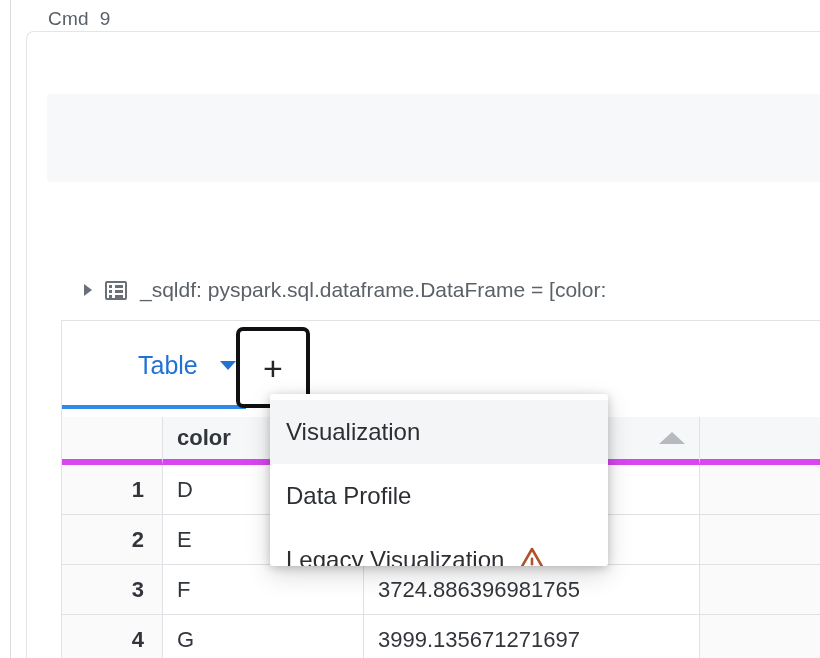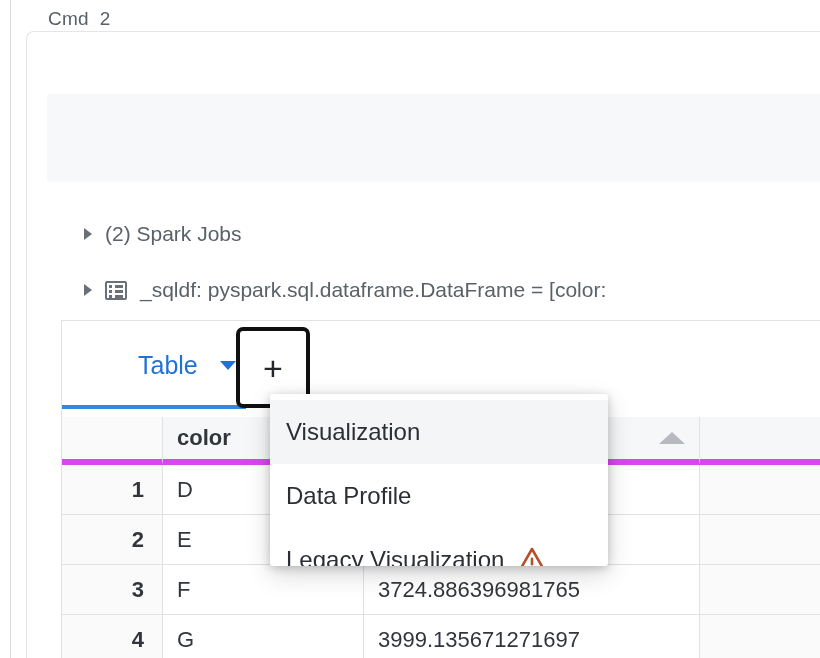--- a/index.html
+++ b/index.html
@@ -168,35 +168,31 @@
   .menu-item.hl { background: #f4f5f6; }
   .warn-icon { margin-left: 13px; display: inline-flex; }
 </style>
 </head>
 <body>
 
 <div id="stage">
 
   <div class="gutter-rule"></div>
 
-  <div class="cmd-label">Cmd  2</div>
+  <div class="cmd-label">Cmd  9</div>
 
   <div class="cell-card"></div>
 
   <div class="code-block">
     <div class="code-line">
       
     </div>
     
   </div>
 
-  <div class="disclosure-row" style="left:84px; top:222px;">
-    <span class="caret"></span>
-    <span>(2) Spark Jobs</span>
-  </div>
 
   <div class="disclosure-row" style="left:84px; top:278px;">
     <span class="caret"></span>
     <span class="df-icon"></span>
     <span>_sqldf: pyspark.sql.dataframe.DataFrame = [color:</span>
   </div>
 
   <div class="results-box"></div>
 
   <div class="tab-bar">

